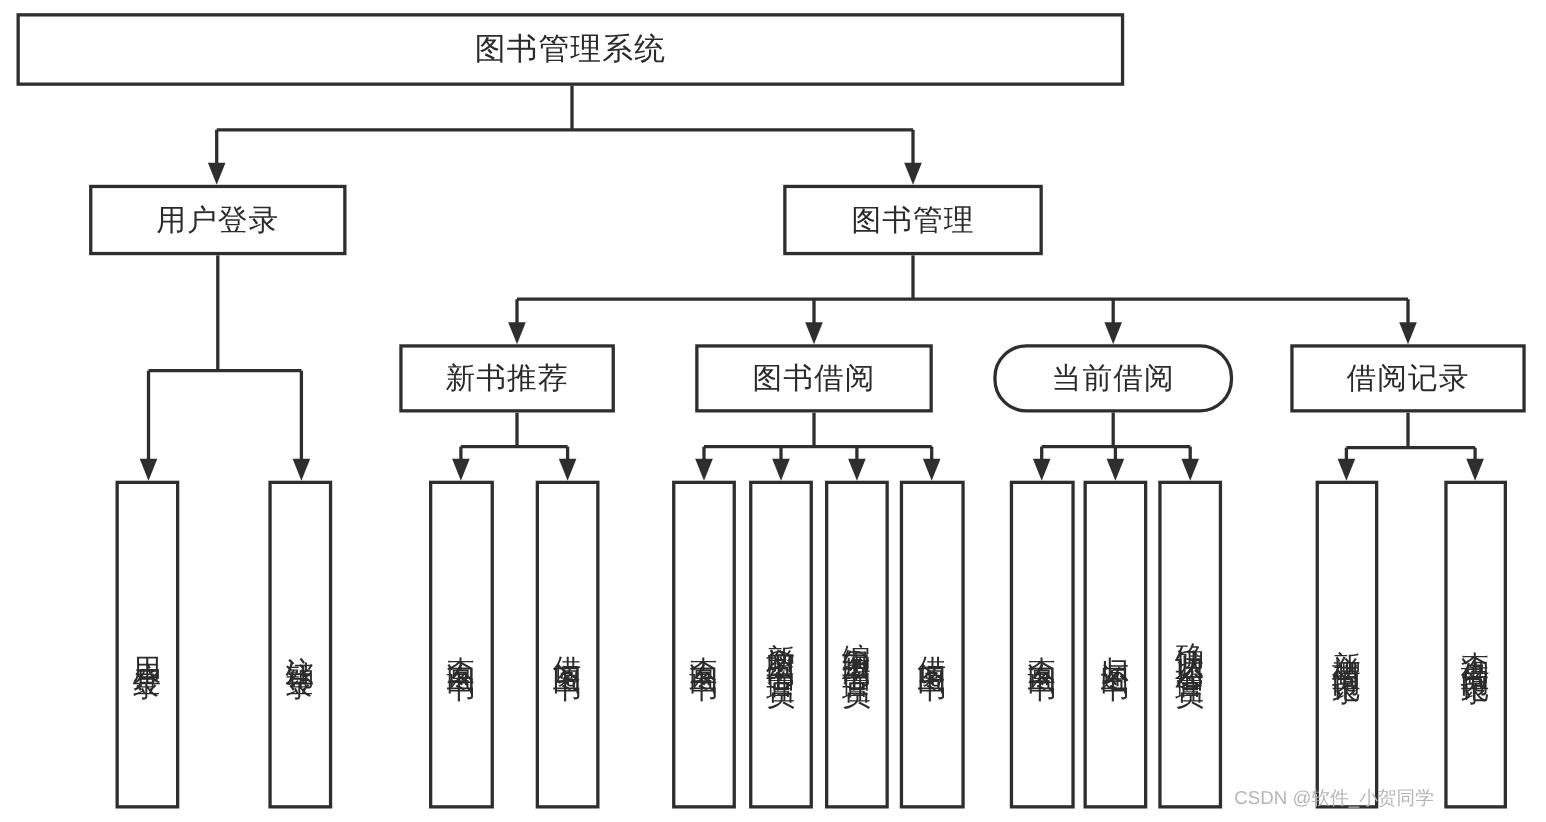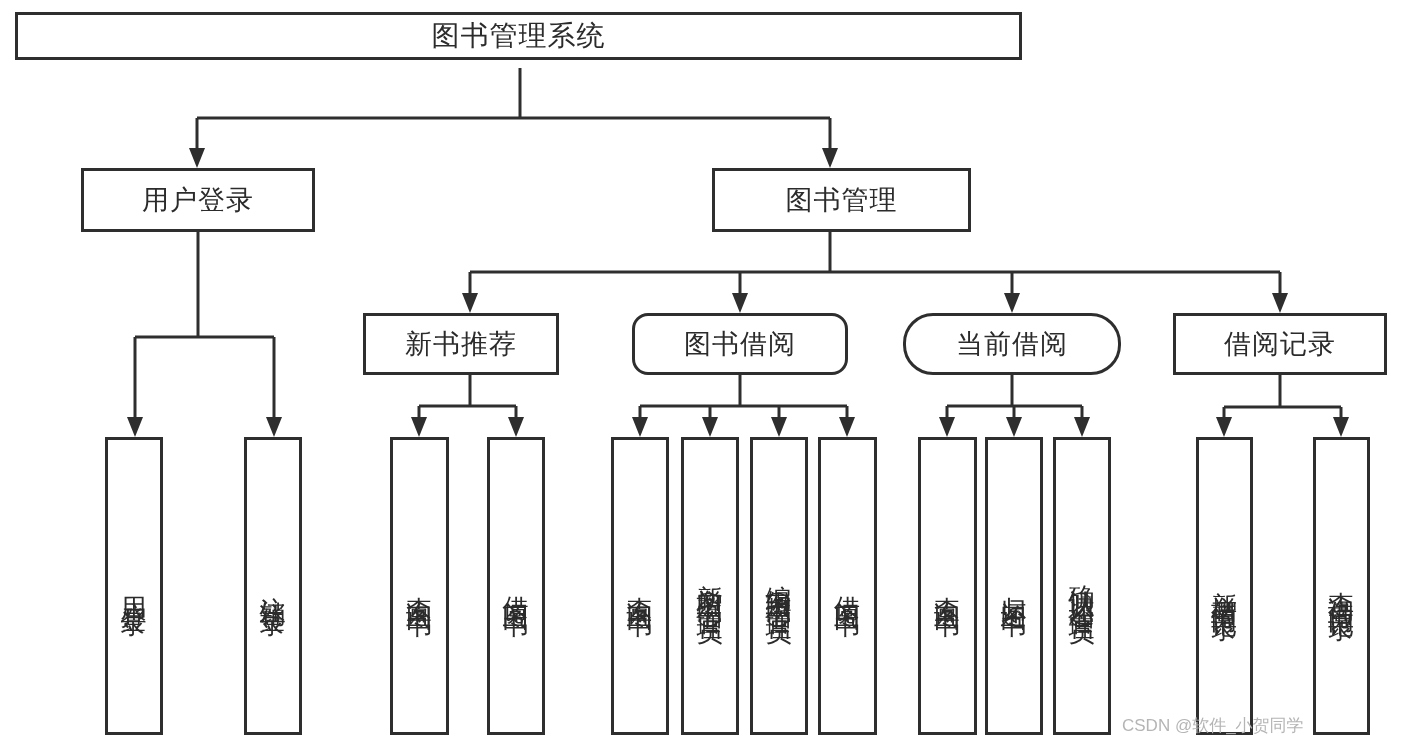--- a/index.html
+++ b/index.html
@@ -142,27 +142,27 @@
     <g>
       <polyline points="1280,375 1280,407"></polyline>
       <polyline points="1224,407 1341,407"></polyline>
       <polyline points="1224,407 1224,421"></polyline>
       <polygon points="1216,417 1232,417 1224,437"></polygon>
       <polyline points="1341,407 1341,421"></polyline>
       <polygon points="1333,417 1349,417 1341,437"></polygon>
     </g>
   </svg>
 
-  <div class="box hbox rootbox" style="left:15px; top:12px; width:1007px; height:48px;">图书管理系统</div>
+  <div class="box hbox rootbox" style="left:15px; top:12px; width:1007px; height:66px;">图书管理系统</div>
 
   <div class="box hbox" style="left:81px; top:168px; width:234px; height:64px;">用户登录</div>
-  <div class="box hbox" style="left:712px; top:168px; width:259px; height:64px;">图书管理</div>
+  <div class="box hbox" style="left:712px; top:168px; width:236px; height:64px;">图书管理</div>
 
   <div class="box hbox" style="left:363px; top:313px; width:196px; height:62px;">新书推荐</div>
-  <div class="box hbox" style="left:632px; top:313px; width:216px; height:62px;border-radius:16px;">图书借阅</div>
+  <div class="box hbox" style="left:632px; top:313px; width:216px; height:62px;">图书借阅</div>
   <div class="box hbox" style="left:903px; top:313px; width:218px; height:62px;border-radius:30px;">当前借阅</div>
   <div class="box hbox" style="left:1173px; top:313px; width:214px; height:62px;">借阅记录</div>
 
   <div class="box vbox" style="left:105px; width:58px;">用户登录</div>
   <div class="box vbox" style="left:244px; width:58px;">注销登录</div>
 
   <div class="box vbox" style="left:390px; width:59px;">查询图书</div>
   <div class="box vbox" style="left:487px; width:58px;">借阅图书</div>
 
   <div class="box vbox" style="left:611px; width:58px;">查询图书</div>

